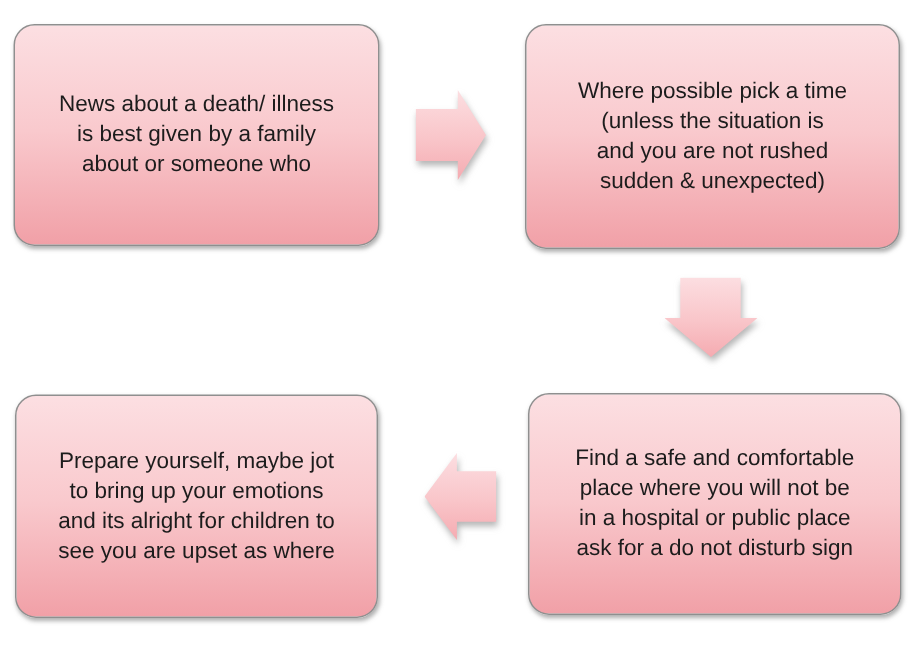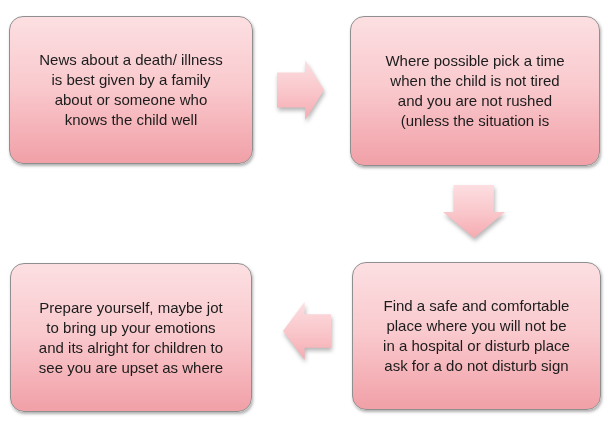--- a/index.html
+++ b/index.html
@@ -64,42 +64,41 @@
 </style>
 </head>
 <body>
 
 <div class="canvas">
 
   <div class="flow-box box-news">
     <div class="line">News about a death/ illness</div>
     <div class="line">is best given by a family</div>
     <div class="line">about or someone who</div>
-    <div class="line">knows the child well</div>
   </div>
 
   <div class="arrow-wrap arrow-right-pos">
     <div class="arrow-shape right"></div>
   </div>
 
   <div class="flow-box box-time">
     <div class="line">Where possible pick a time</div>
-    <div class="line">when the child is not tired</div>
+    <div class="line">(unless the situation is</div>
     <div class="line">and you are not rushed</div>
-    <div class="line">(unless the situation is</div>
+    <div class="line">sudden &amp; unexpected)</div>
   </div>
 
   <div class="arrow-wrap arrow-down-pos">
     <div class="arrow-shape down"></div>
   </div>
 
   <div class="flow-box box-place">
     <div class="line">Find a safe and comfortable</div>
     <div class="line">place where you will not be</div>
-    <div class="line">in a hospital or disturb place</div>
+    <div class="line">in a hospital or public place</div>
     <div class="line">ask for a do not disturb sign</div>
   </div>
 
   <div class="arrow-wrap arrow-left-pos">
     <div class="arrow-shape left"></div>
   </div>
 
   <div class="flow-box box-prepare">
     <div class="line">Prepare yourself, maybe jot</div>
     <div class="line">to bring up your emotions</div>

